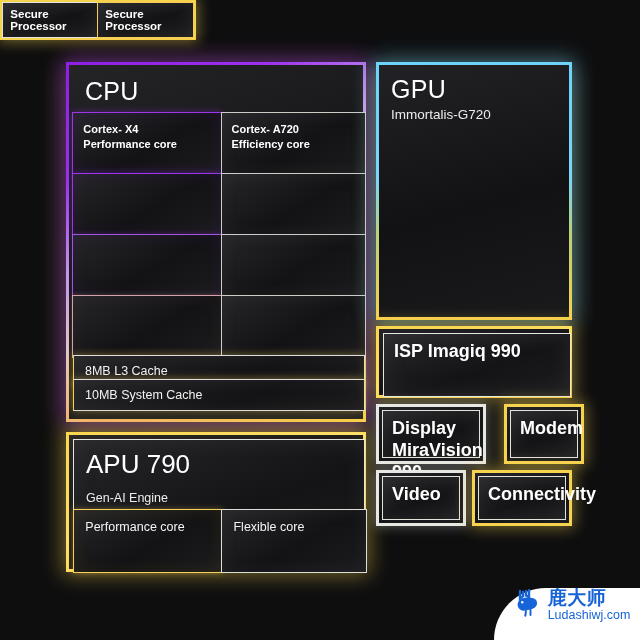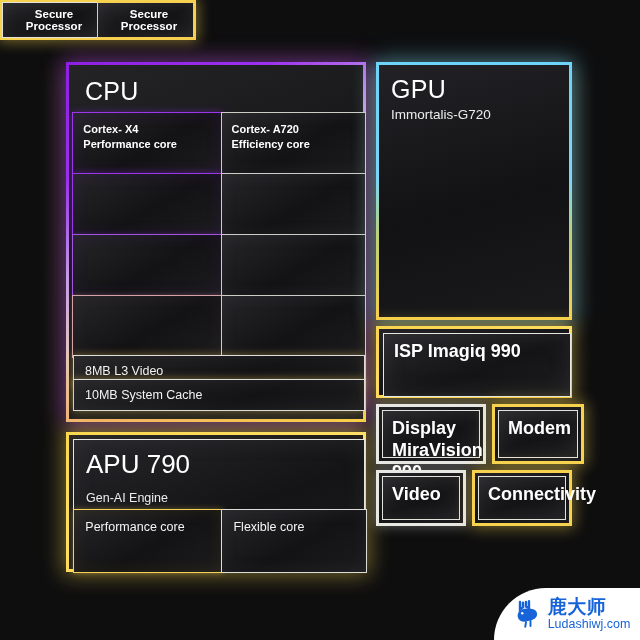--- a/index.html
+++ b/index.html
@@ -143,44 +143,44 @@
   .rbox { position:absolute; border-width:3px; padding:3px;
           background: linear-gradient(165deg,#232327 0%,#141416 55%,#1c1c1e 100%); }
   .rbox-inner { position:absolute; left:3px; top:3px; right:3px; bottom:3px;
           border:1.4px solid #e3e3de;
           background: linear-gradient(160deg,#27272b 0%,#141416 55%,#1d1d1f 100%);
           box-shadow: inset 0 0 20px rgba(105,105,105,.18);
           padding: 7px 0 0 9px; }
 
   #display-box { left:376px; top:404px; width:110px; height:60px;
       border:3px solid #e7e7e3; box-shadow: 0 0 11px 1px rgba(235,235,230,.32); }
-  #modem-box   { left:492px; top:404px; width:92px;  height:60px;
+  #modem-box   { left:504px; top:404px; width:80px;  height:60px;
       border:3px solid #f7d24e; box-shadow: 0 0 14px 2px rgba(248,212,80,.45); }
   #video-box   { left:376px; top:470px; width:90px;  height:56px;
       border:3px solid #e7e7e3; box-shadow: 0 0 11px 1px rgba(235,235,230,.32); }
   #conn-box    { left:472px; top:470px; width:100px; height:56px;
       border:3px solid #f7d24e; box-shadow: 0 0 14px 2px rgba(248,212,80,.45); }
 
   #secure-box  { left:376px; top:532px; width:196px; height:40px;
       border:3px solid #f7d24e; box-shadow: 0 0 14px 2px rgba(248,212,80,.45);
-      background: linear-gradient(165deg,#232327 0%,#141416 55%,#1c1c1e 100%); padding:3px;text-align:center; }
+      background: linear-gradient(165deg,#232327 0%,#141416 55%,#1c1c1e 100%); padding:3px; }
   #secure-grid { position:absolute; left:3px; top:3px; width:190px; height:34px;
       display:grid; grid-template-columns: 1fr 1fr; }
   .sec-cell { border:1.4px solid #e3e3de; margin:-0.7px;
       background: linear-gradient(160deg,#27272b 0%,#141416 55%,#1d1d1f 100%);
       box-shadow: inset 0 0 16px rgba(105,105,105,.18);
       display:flex; align-items:center; padding-left:7px; }
   .sec-cell.y { border-color:#f3cf55; }
 
   
   #watermark {
     position:absolute; right:0; bottom:0; width:146px; height:52px;
     background:#fff;
     border-top-left-radius: 52px;
-    display:flex; align-items:center; justify-content:center;
+    display:flex; justify-content:center;
     padding-left: 10px;
   }
   #wm-logo { width:30px; height:30px; margin-right:4px; flex:0 0 auto; }
   #wm-text { display:flex; flex-direction:column; line-height:1; }
   #wm-cn { color:#1763d8; font-size:19px; font-weight:bold; letter-spacing:.5px; }
   #wm-en { color:#1763d8; font-size:12.5px; font-weight:normal; margin-top:2px; }
 </style>
 </head>
 <body>
 
@@ -206,21 +206,21 @@
       <div class="cell"></div>
 
       <div class="cell pl2"></div>
       <div class="cell"></div>
 
       <div class="cell pk"></div>
       <div class="cell"></div>
     </div>
 
     <div id="cache-l3" class="cache">
-      <span class="cache-label">8MB L3 Video</span>
+      <span class="cache-label">8MB L3 Cache</span>
     </div>
     <div id="cache-sys" class="cache">
       <span class="cache-label">10MB System Cache</span>
     </div>
   </div>
 
   <div id="apu-box" class="nbox">
     <div id="apu-inner">
       <div id="apu-title">APU 790</div>
       <div id="apu-sub">Gen-AI Engine</div>

